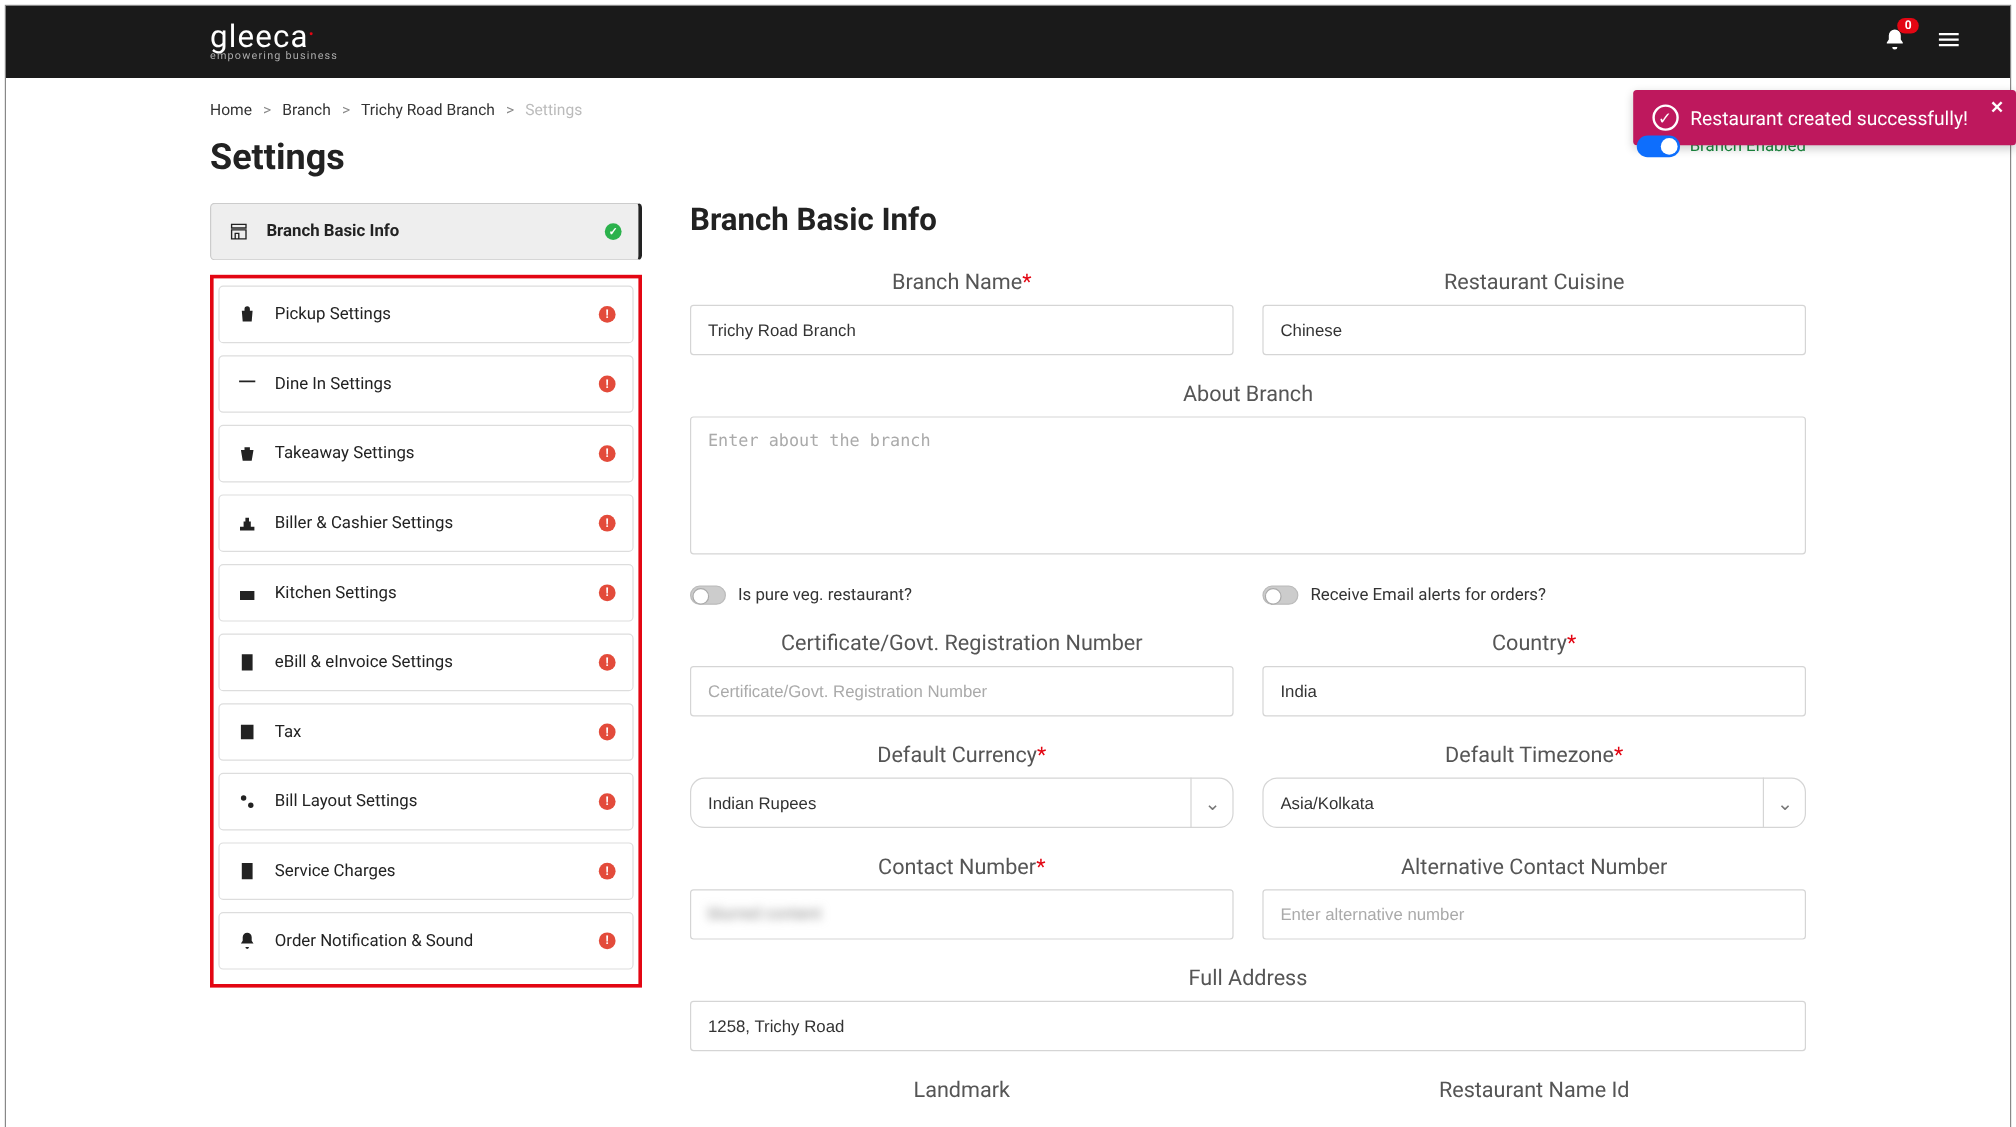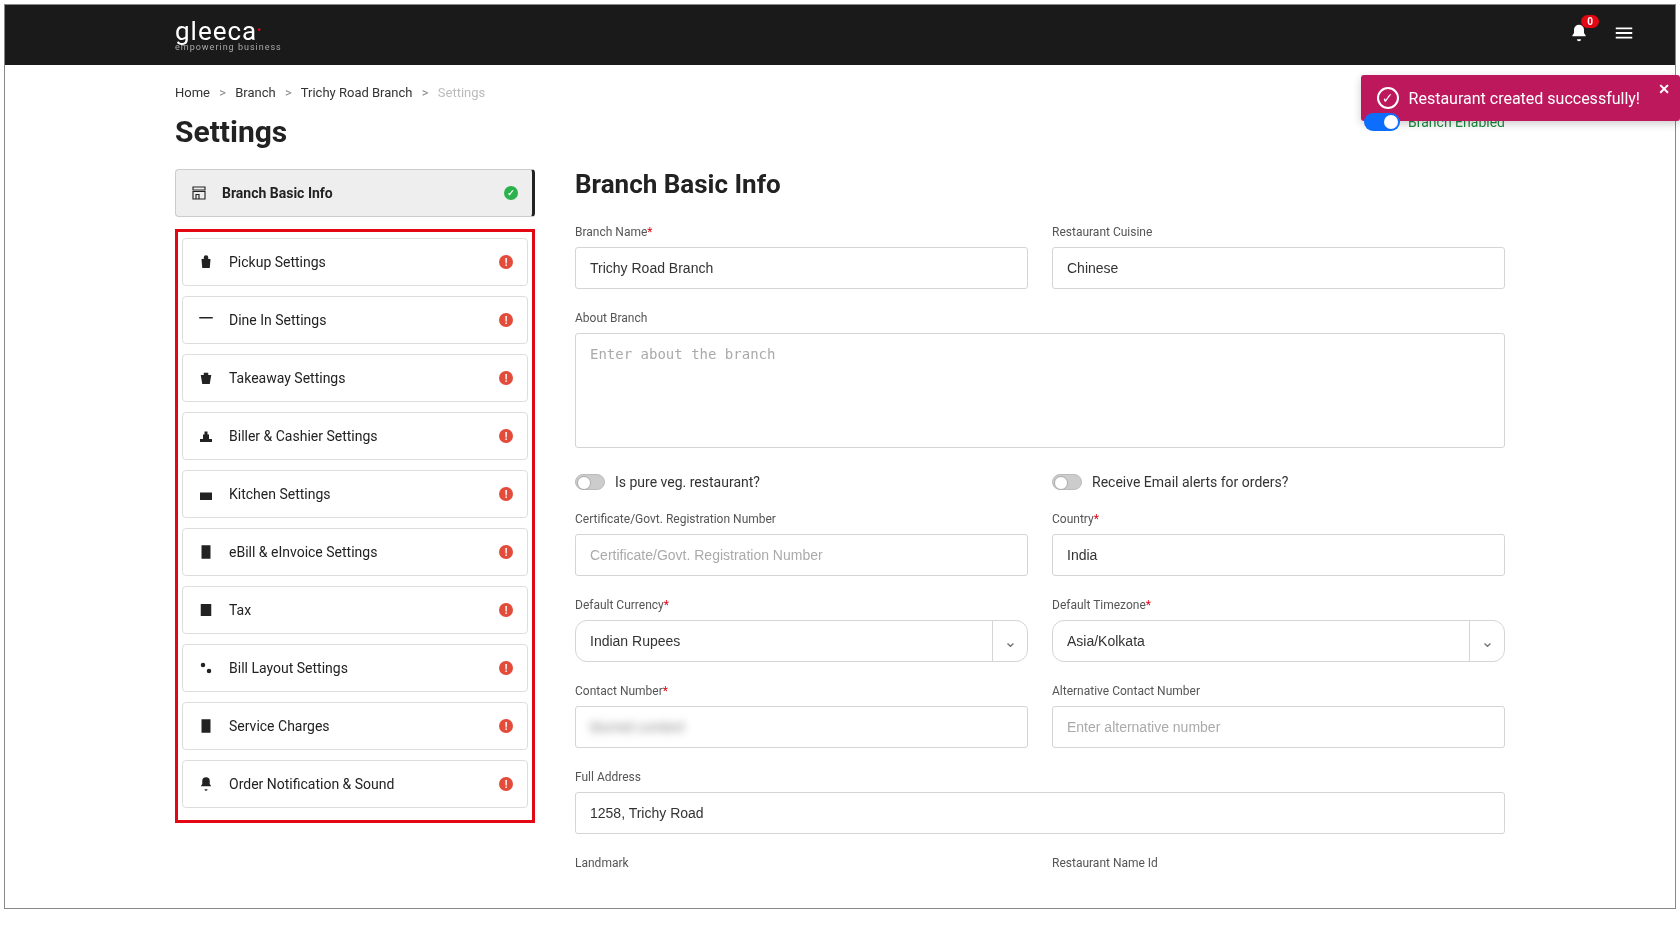--- a/index.html
+++ b/index.html
@@ -52,21 +52,21 @@
     .status-dot::after { content:''; }
     .status-dot.ok::after { content:'✓'; color:#fff; font-size:9px; }
     .status-dot.warn::after { content:'!'; color:#fff; font-size:10px; font-weight:bold; }
 
     .highlight-box { border: 3px solid #e30613; padding: 6px 4px 2px 4px; margin-top: -2px; }
 
     .right-title { font-size: 26px; font-weight: 700; margin-bottom: 26px; }
     .form-row { display: flex; gap: 24px; margin-bottom: 22px; }
     .form-col { flex: 1; }
     .form-col.full { flex: 1 1 100%; }
-    .form-label { font-size: 12px; color: #555; margin-bottom: 8px; display:block; }
+    .form-label { font-size: 18px; color: #555; margin-bottom: 8px; display:block;text-align:center; }
     .req { color: #e30613; }
     .input, .select, .textarea {
       width: 100%; border: 1px solid #d5d5d5; border-radius: 3px; padding: 12px 14px; font-size: 14px; color:#333; background:#fff;
     }
     .textarea { height: 115px; resize: none; }
     .select-wrap { position: relative; }
     .select-wrap .chev { position:absolute; right:0; top:0; bottom:0; width:36px; border-left:1px solid #d5d5d5; display:flex; align-items:center; justify-content:center; color:#777; pointer-events:none; }
     .select { padding-right: 21px; border-radius: 12px; }
     ::placeholder { color: #aaa; }
 

